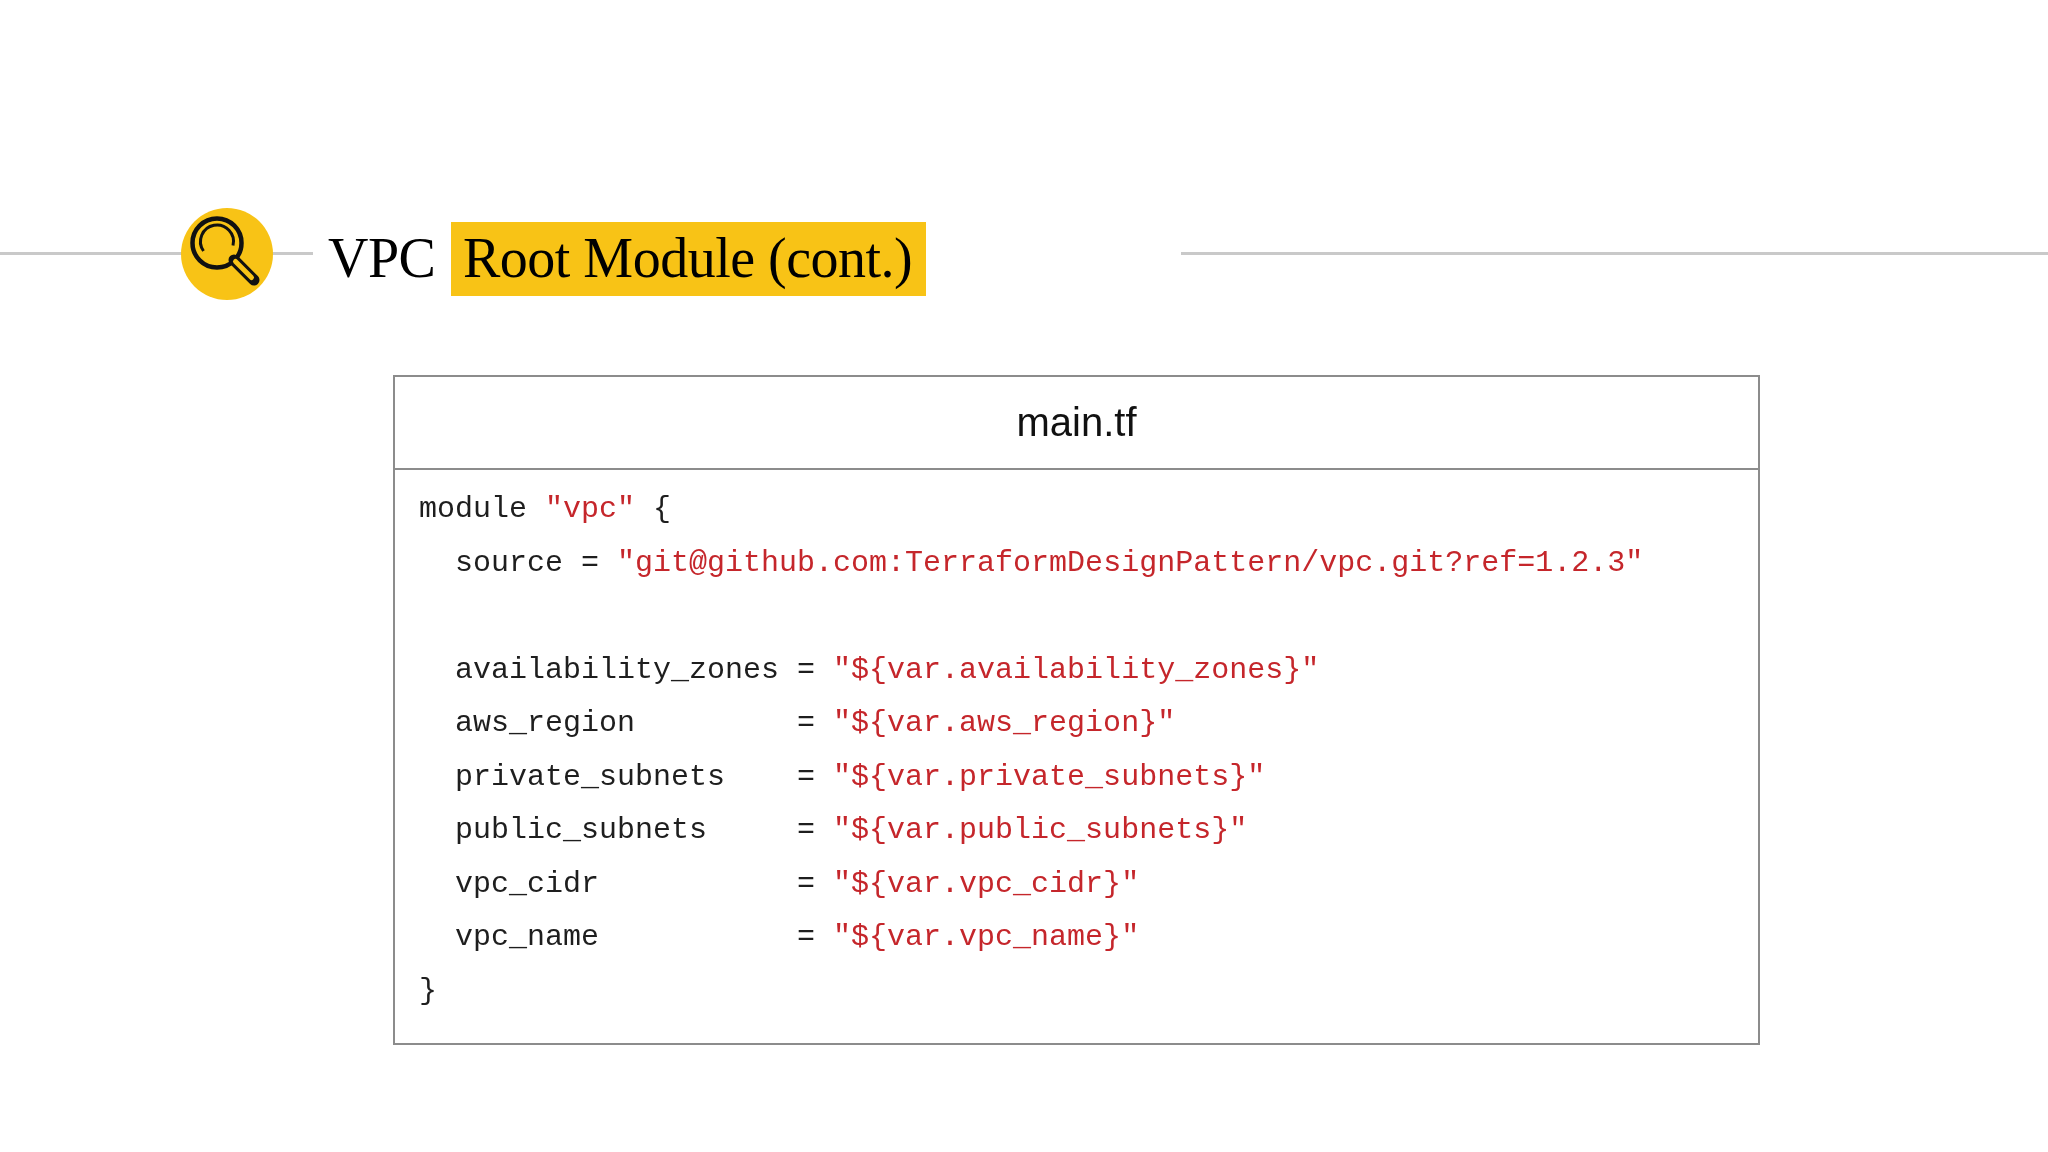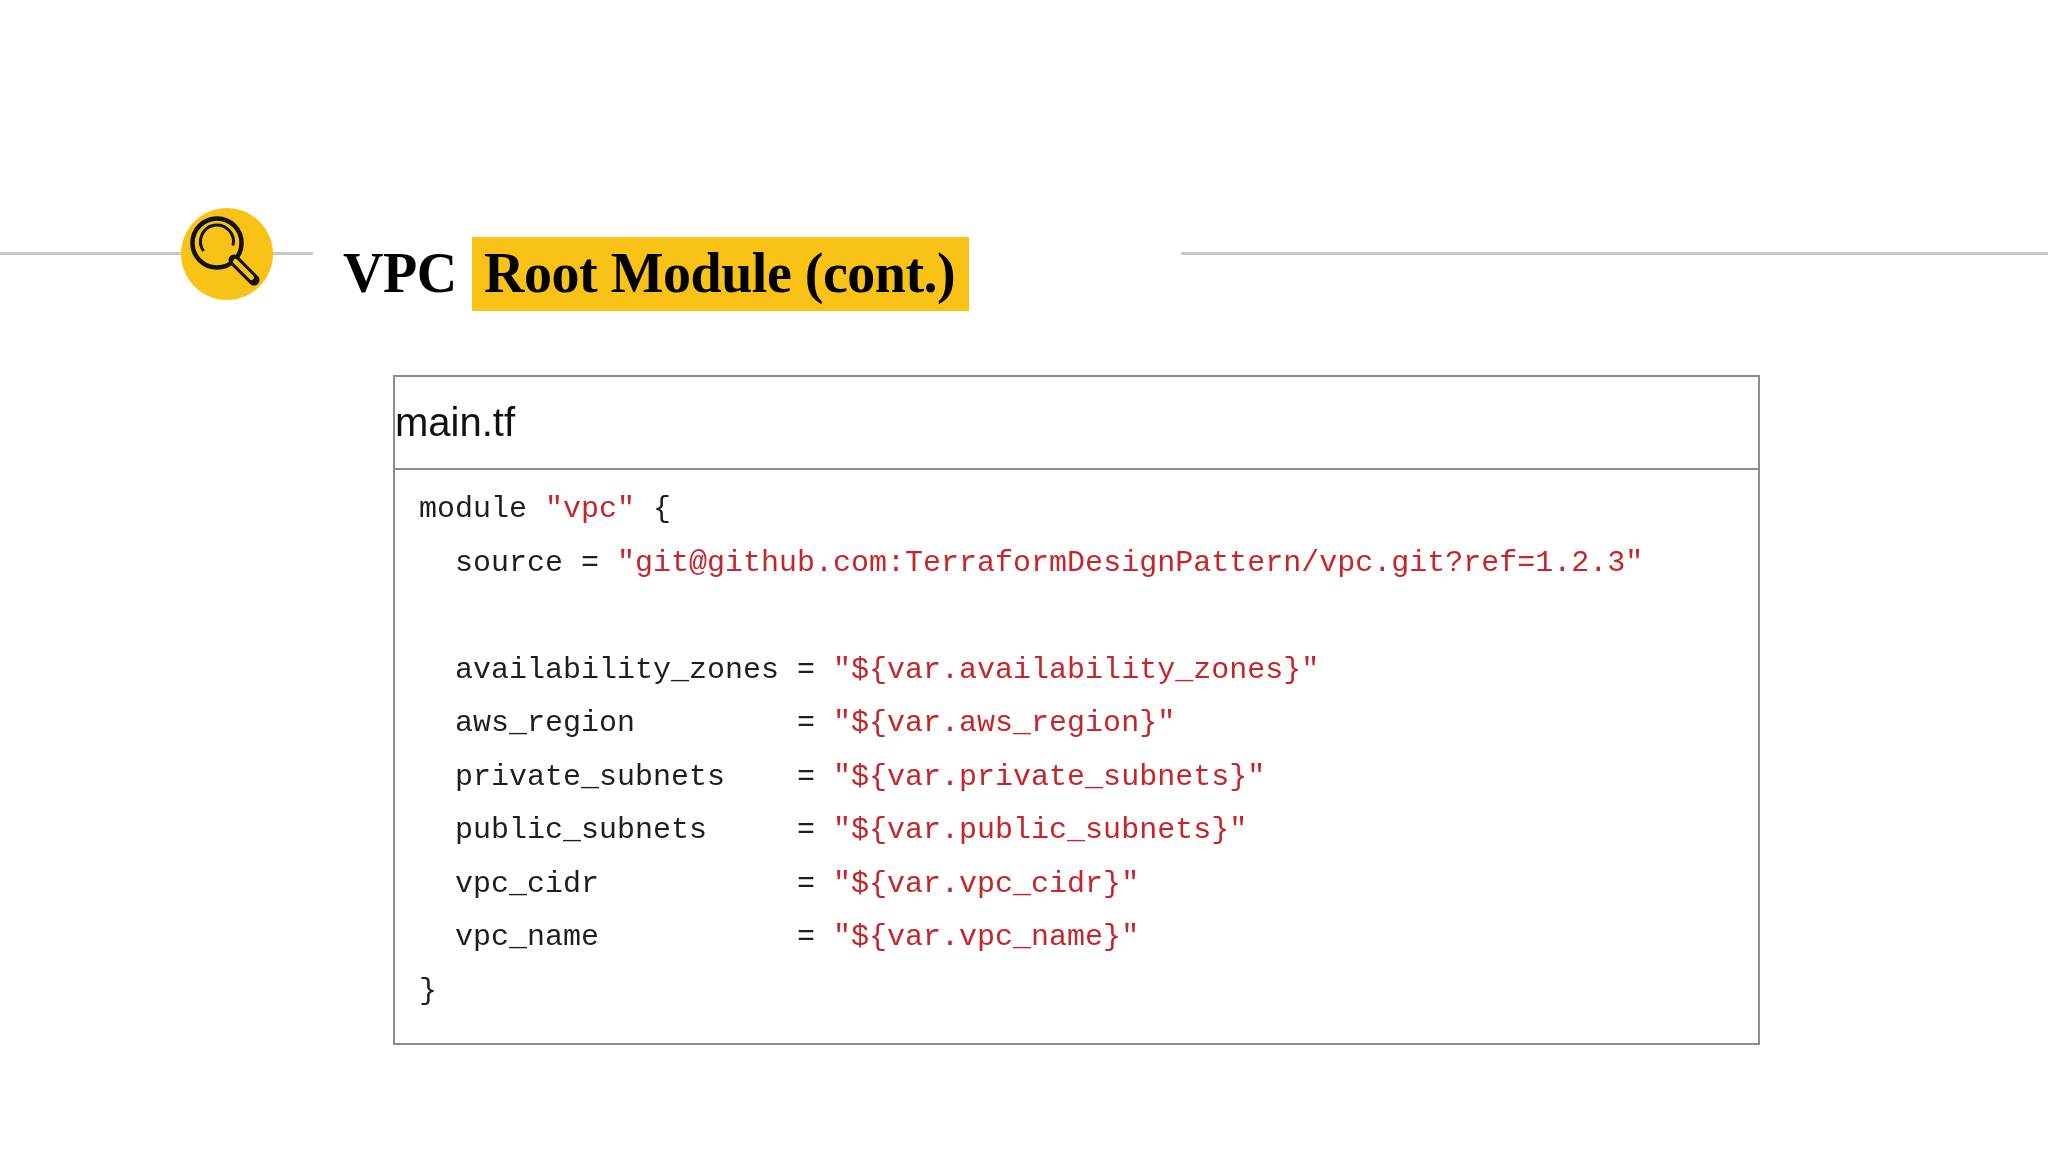--- a/index.html
+++ b/index.html
@@ -21,23 +21,23 @@
   .divider{
     position:absolute;left:0;top:252px;width:2048px;height:3px;
     background:var(--line-gray);
   }
   
   .title-block{
     position:absolute;left:313px;top:213px;width:868px;height:90px;
     background:#ffffff;
   }
   .title{
-    margin:17px;position:absolute;left:13px;top:7px;
+    margin:2px;position:absolute;left:13px;top:7px;
     font-family:"Liberation Serif",serif;
-    font-weight:700;
+    font-weight:400;
     font-size:56px;line-height:70px;
     color:#000;white-space:nowrap;
     letter-spacing:-0.5px;
   }
   .title-highlight{
     background:var(--yellow);
     display:inline-block;
     padding:1px 14px 3px 12px;
     margin-left:2px;
   }
@@ -53,21 +53,21 @@
     position:absolute;left:393px;top:375px;
     width:1367px;height:670px;
     border:2px solid var(--border-gray);
     box-sizing:border-box;
     background:#ffffff;
   }
   .code-header{
     height:93px;
     border-bottom:2px solid var(--border-gray);
     box-sizing:border-box;
-    display:flex;align-items:center;
+    display:flex;align-items:center;justify-content:center;
     font-family:"Liberation Sans",sans-serif;
     font-size:40px;color:#111;
   }
   .code-body{
     margin:0;
     padding:13px 18px 0 24px;
     font-family:"Liberation Mono","DejaVu Sans Mono",monospace;
     font-size:30px;line-height:53.5px;
     color:var(--ink);
     white-space:pre;

